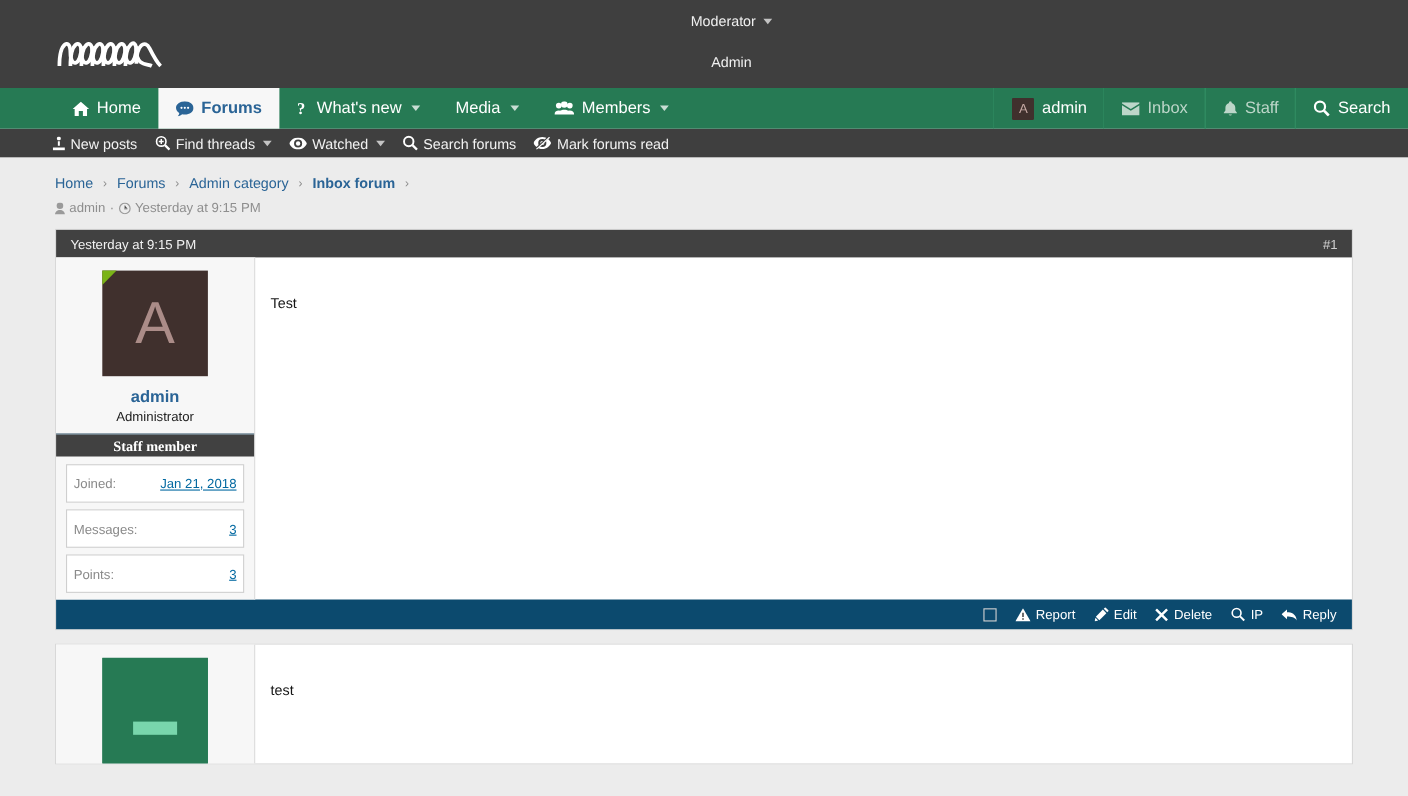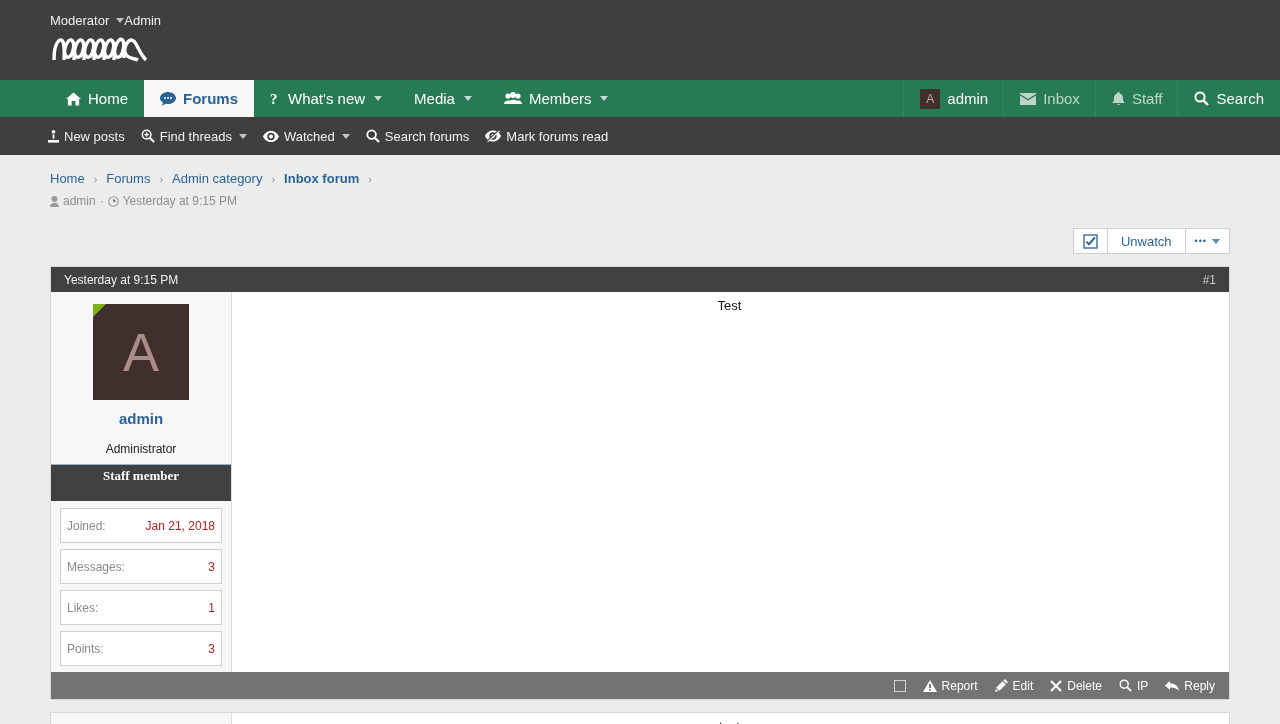--- a/index.html
+++ b/index.html
@@ -18,20 +18,22 @@
   .topbar {
     background: #3f3f3f;
     height: 80px;
     position: relative;
   }
   .topnav {
     padding: 12px 0 0 50px;
     height: 29px;
     display: flex;
     align-items: center;
+    gap: 22px;
+    flex-direction: column;
   }
   .topnav a {
     color: #f0f0f0;
     font-size: 13px;
     text-decoration: none;
     display: inline-flex;
     align-items: center;
     gap: 5px;
   }
   .caret {
@@ -86,21 +88,21 @@
     font-size: 12px;
     display: flex;
     align-items: center;
     justify-content: center;
     border-radius: 1px;
   }
 
   
   .subnav {
     background: #3f3f3f;
-    height: 38px;
+    height: 26px;
     display: flex;
     align-items: center;
     padding-left: 48px;
     gap: 16px;
   }
   .subnav a {
     color: #f2f2f2;
     font-size: 13px;
     text-decoration: none;
     display: inline-flex;
@@ -211,51 +213,51 @@
     width: 0; height: 0;
     border-top: 13px solid #7ab317;
     border-right: 13px solid transparent;
   }
   .uname {
     margin-top: 10px;
     font-size: 15px;
     font-weight: bold;
     color: #2a6496;
   }
-  .utitle { margin-top: 15px; font-size: 12px; color: #222; }
+  .utitle { margin-top: 3px; font-size: 12px; color: #222; }
   .staff-banner {
     margin-top: 8px;
     background: #414141;
     color: #fff;
     font-family: "Liberation Serif", serif;
     font-size: 13px;
     font-weight: bold;
-    height: 37px;
+    height: 21px;
     line-height: 21px;
     border-top: 1px solid #9ab7c9;
   }
   .stats { padding: 7px 9px 0; }
   .stat-row {
     border: 1px solid #cfcfcf;
     height: 35px;
     display: flex;
     align-items: center;
     justify-content: space-between;
     padding: 0 6px;
     margin-bottom: 6px;
     background: #fff;
     font-size: 12px;
   }
   .stat-label { color: #8a8a8a; }
-  .stat-value { color: #b91c1c; }
-
-  .msg-col { flex: 1; padding: 4px 16px 0 14px; font-size: 13px; line-height: 1.5; text-align: center; }
+  .stat-value { color: #0369a1; text-decoration: underline; }
+
+  .msg-col { flex: 1; padding: 32px 16px 0 14px; font-size: 13px; line-height: 1.5; }
 
   .post-foot {
-    background: #737373;
+    background: #0c4a6e;
     height: 27px;
     display: flex;
     align-items: center;
     justify-content: flex-end;
     gap: 17px;
     padding: 0 14px;
   }
   .foot-link {
     color: #fff;
     font-size: 12px;
@@ -466,37 +468,20 @@
     <span>·</span>
     <span>
       <svg width="11" height="11" viewBox="0 0 11 11">
           <circle cx="5.5" cy="5.5" r="4.8" fill="none" stroke="#9a9a9a" stroke-width="1.1"></circle>
           <path stroke="#9a9a9a" stroke-width="1.1" d="M5.5 2.8v3h2.3"></path>
         </svg>
     </span>
     <span>Yesterday at 9:15 PM</span>
   </div>
 
-  <div class="btn-row">
-    <div class="btn-group">
-      <button class="btn icon-only">
-        <span>
-          <svg width="15" height="15" viewBox="0 0 15 15">
-              <rect x="1" y="1" width="13" height="13" fill="none" stroke="#2a6496" stroke-width="1.3"></rect>
-              <path stroke="#2a6496" stroke-width="2" fill="none" d="M3.4 7.6l2.6 2.6L12 3.4"></path>
-            </svg>
-        </span>
-      </button>
-      <button class="btn">Unwatch</button>
-      <button class="btn icon-only">
-        <span style="font-size:9px;letter-spacing:1px;">•••</span>
-        <span class="caret" style="margin-left:5px;"></span>
-      </button>
-    </div>
-  </div>
 
   <div class="post">
     <div class="post-head">
       <span>Yesterday at 9:15 PM</span>
       <span class="post-num">#1</span>
     </div>
 
     <div class="post-body">
       <div class="user-col">
         <div class="avatar-box avatar-a">
@@ -507,24 +492,20 @@
         <div class="utitle">Administrator</div>
         <div class="staff-banner">Staff member</div>
         <div class="stats">
           <div class="stat-row">
             <span class="stat-label">Joined:</span>
             <span class="stat-value">Jan 21, 2018</span>
           </div>
           <div class="stat-row">
             <span class="stat-label">Messages:</span>
             <span class="stat-value">3</span>
-          </div>
-          <div class="stat-row">
-            <span class="stat-label">Likes:</span>
-            <span class="stat-value">1</span>
           </div>
           <div class="stat-row">
             <span class="stat-label">Points:</span>
             <span class="stat-value">3</span>
           </div>
         </div>
       </div>
 
       <div class="msg-col">Test</div>
     </div>

